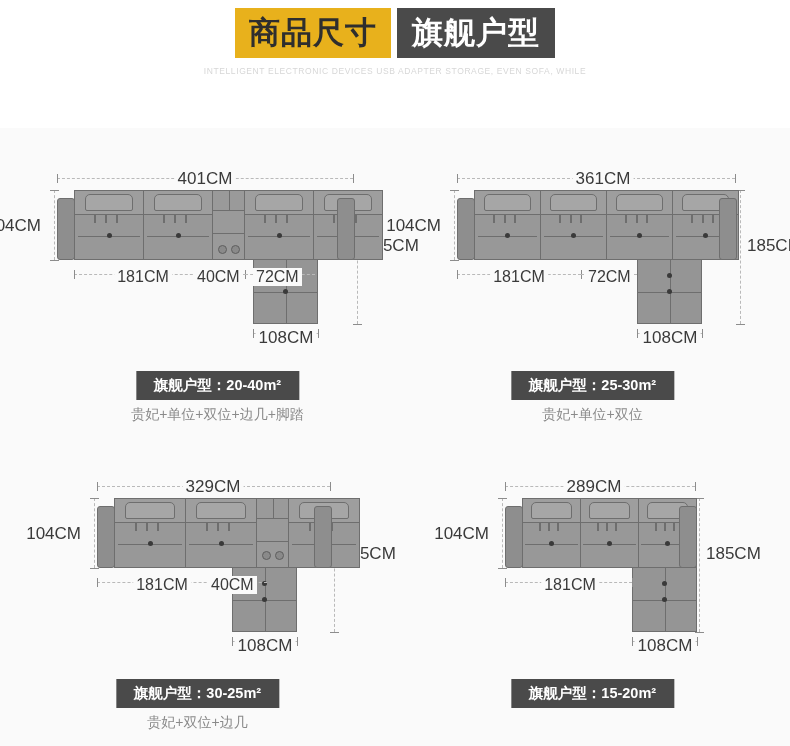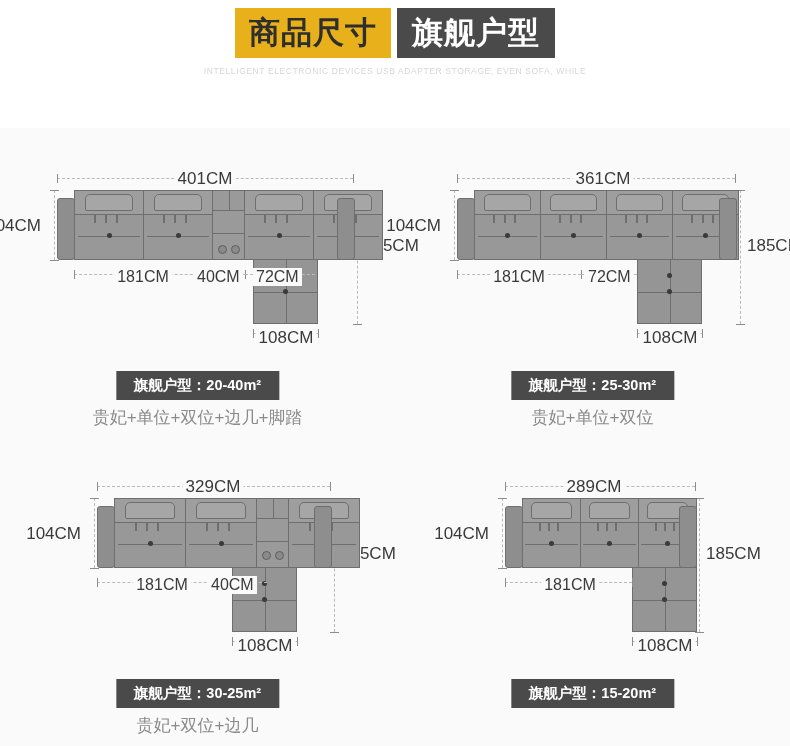--- a/index.html
+++ b/index.html
@@ -39,21 +39,21 @@
     text-align:center;color:#D7D7D7;
     font-size:8.5px;letter-spacing:.6px;line-height:14px;
   }
   #subtitle div{white-space:nowrap;}
   
   #content{
     position:absolute;left:0;top:128px;width:790px;height:618px;
     background:#FAFAFA;
   }
   .panel{position:absolute;}
-  #panel-1{left:0;top:0;width:395px;height:310px;}
+  #panel-1{left:0;top:0;width:395px;height:310px;padding-left:40px;}
   #panel-2{left:395px;top:0;width:395px;height:310px;}
   #panel-3{left:0;top:310px;width:395px;height:308px;}
   #panel-4{left:395px;top:310px;width:395px;height:308px;}
   .diagram{position:absolute;left:0;top:0;width:395px;height:232px;}
   
   .dim-h{
     position:absolute;height:0;
     border-top:1px dashed #B9B9B9;
   }
   .dim-v{
@@ -136,21 +136,21 @@
   
   .badge{
     position:absolute;
     background:#4A4A4A;color:#ffffff;
     font-size:14.5px;font-weight:bold;
     padding:5px 18px;white-space:nowrap;
     left:50%;transform:translateX(-50%);
   }
   .caption{
     position:absolute;left:0;width:100%;
-    text-align:center;color:#8A8A8A;font-size:17px;white-space:nowrap;
+    text-align:center;color:#8A8A8A;font-size:14px;white-space:nowrap;
   }
 </style>
 </head>
 <body>
 
 <div id="header">
   <div id="title-blocks">
     <div class="title-block" id="title-block-primary">商品尺寸</div>
     <div id="title-gap"></div>
     <div class="title-block" id="title-block-secondary">旗舰户型</div>

